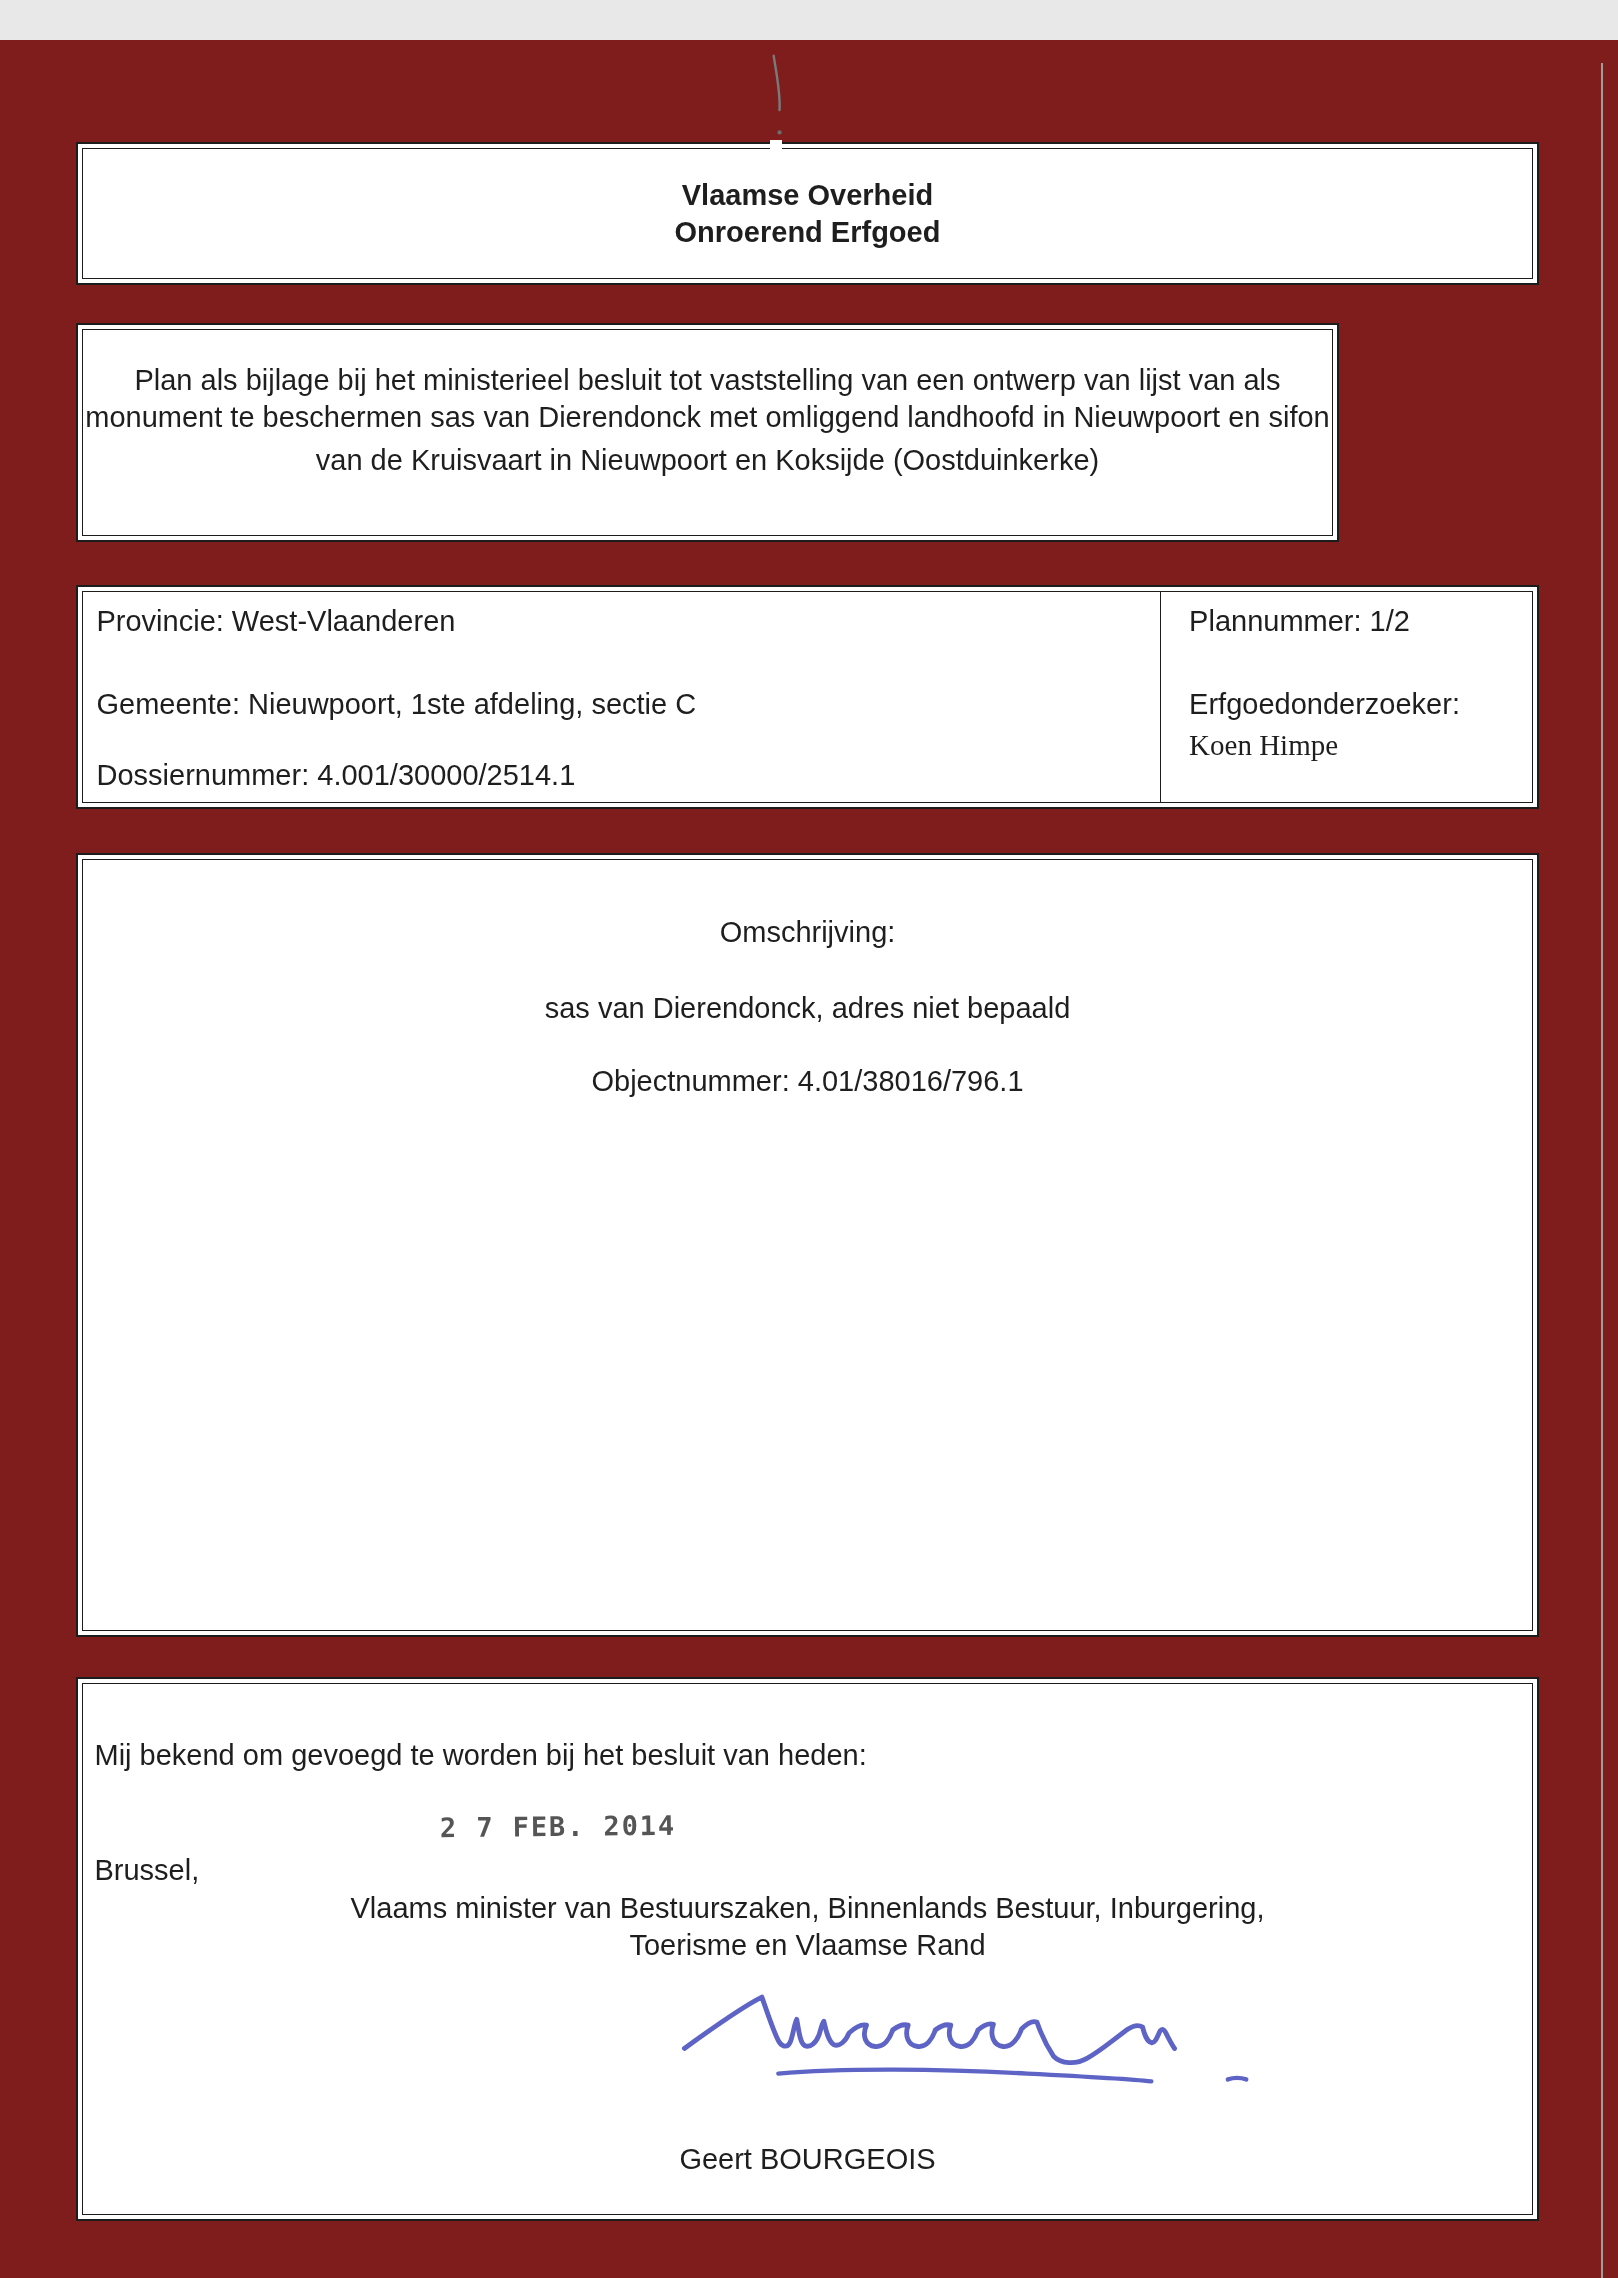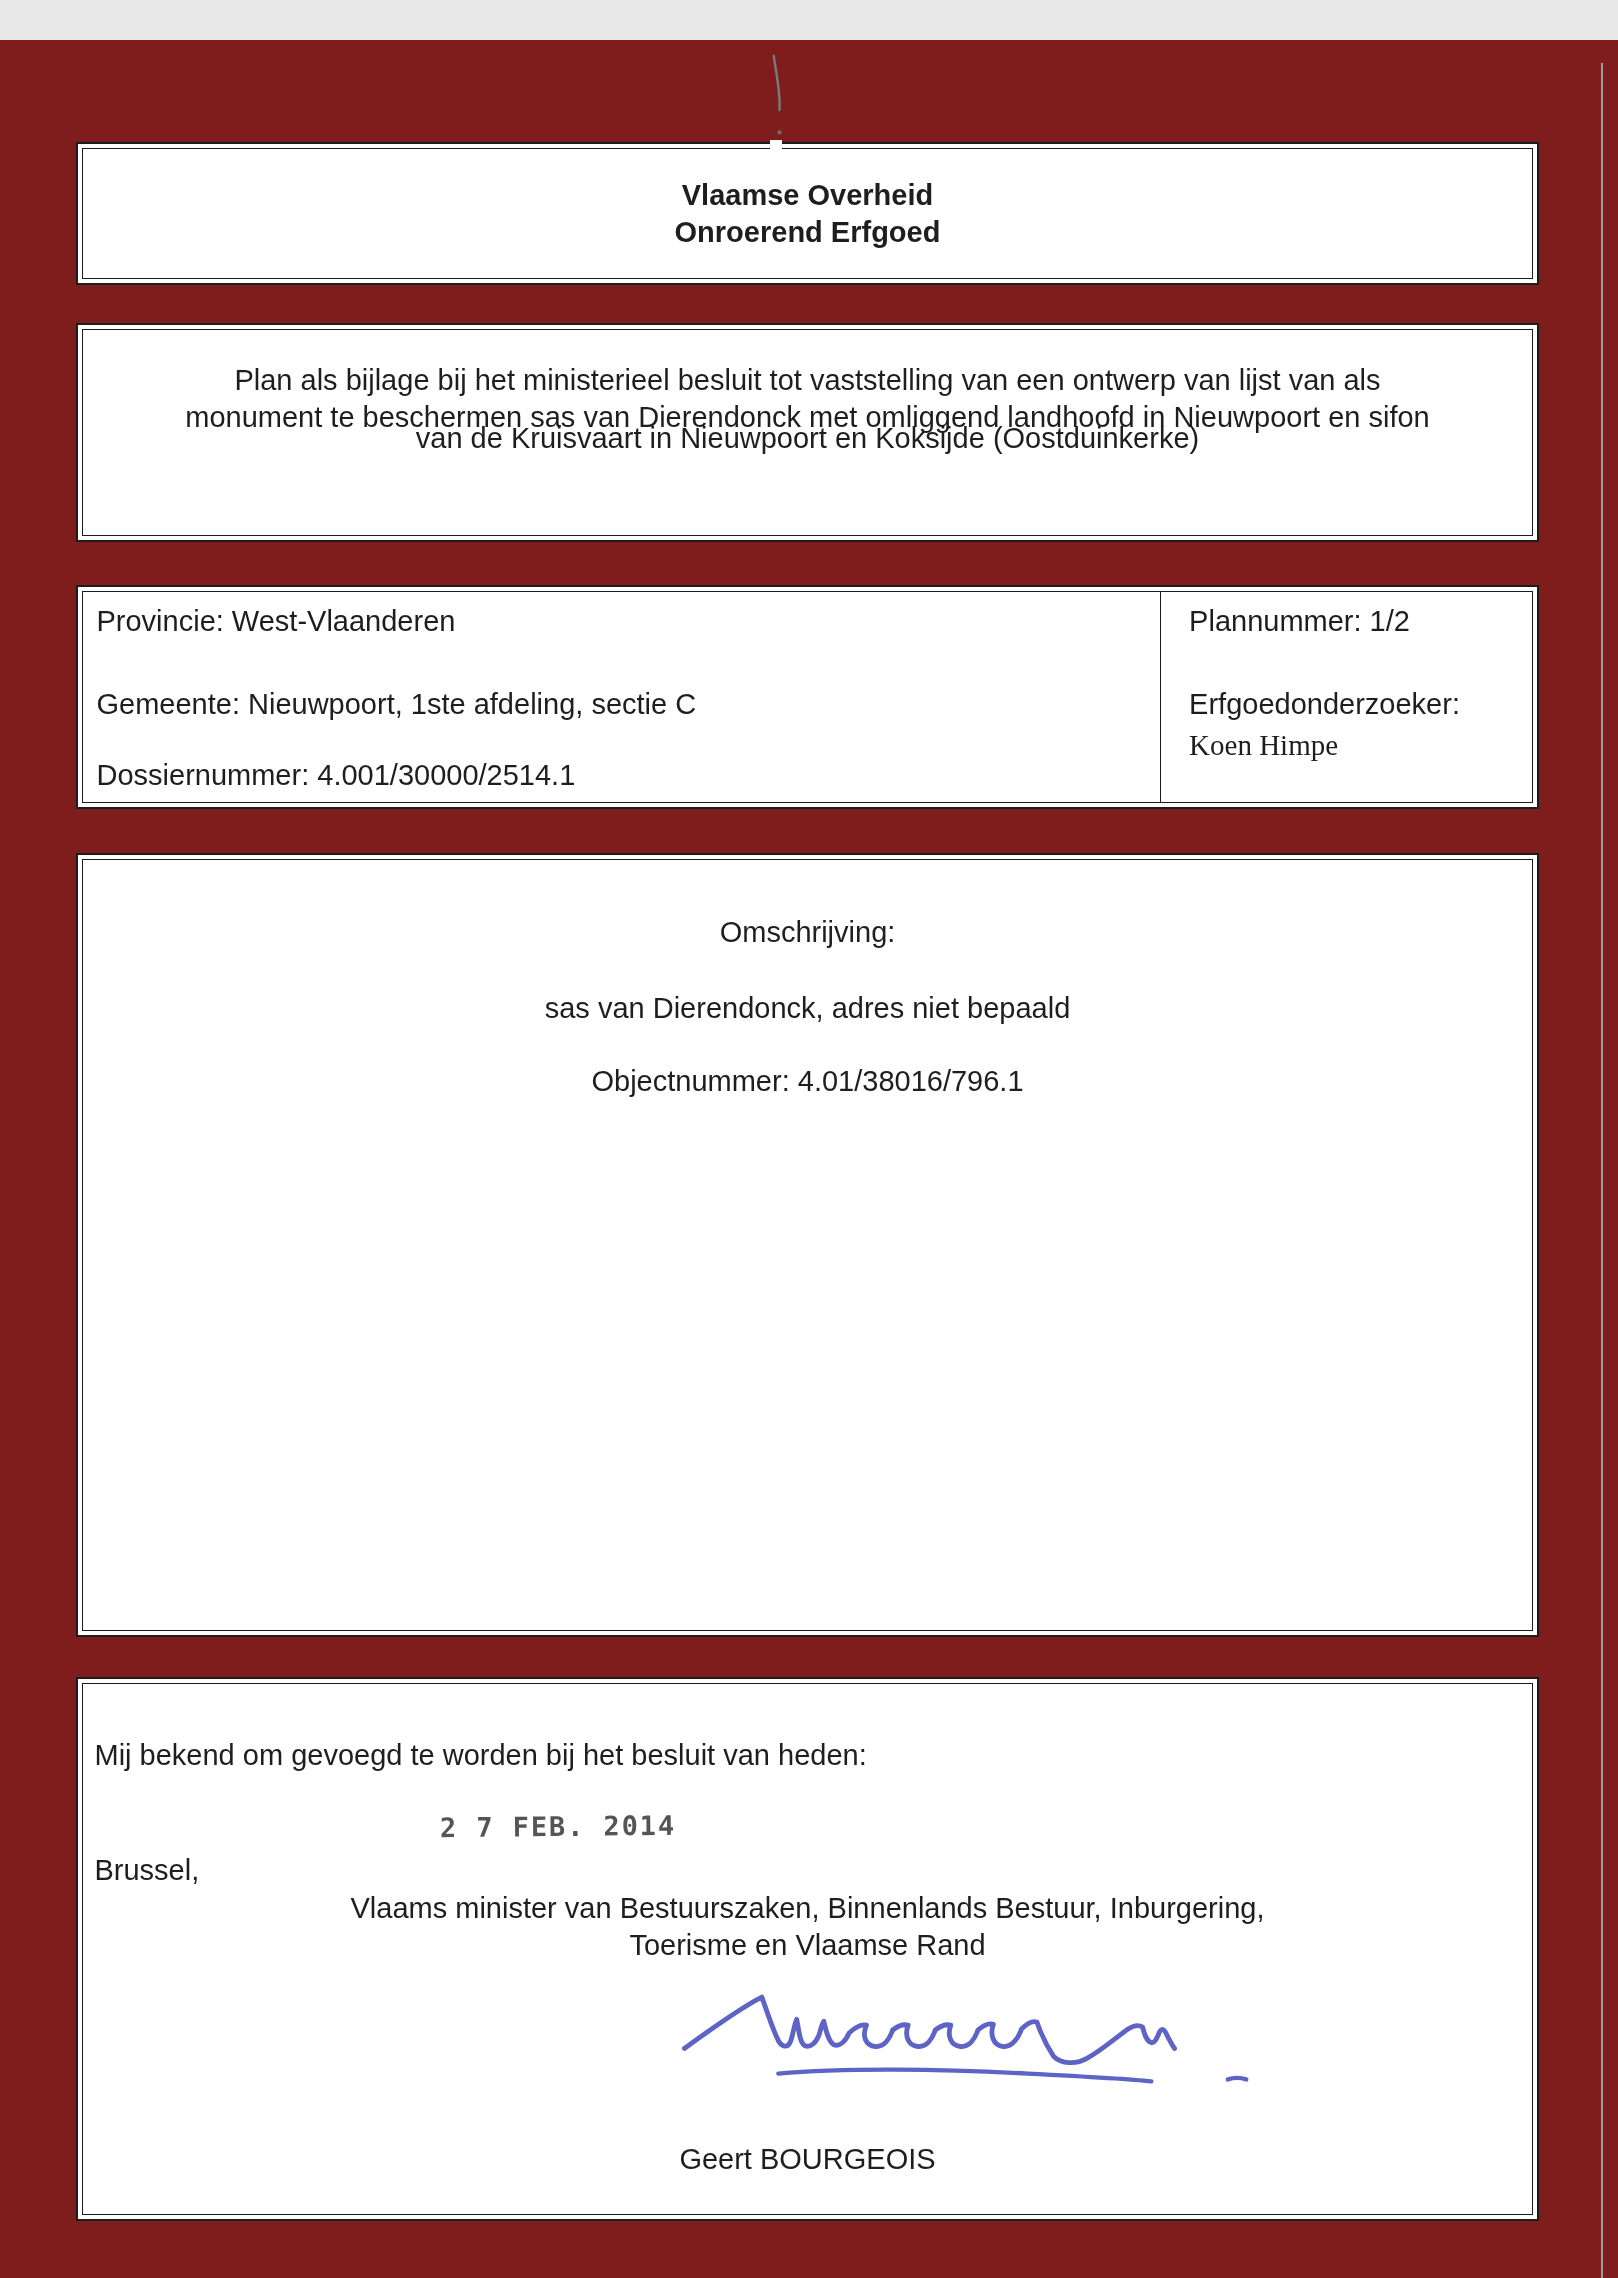--- a/index.html
+++ b/index.html
@@ -68,26 +68,26 @@
   <div class="frame" id="header-box" style="left:76px; top:102px; width:1463px; height:143px;">
     <div class="frame-inner">
       <div class="content">
         <div class="txt">Vlaamse Overheid</div>
         <div class="txt">Onroerend Erfgoed</div>
       </div>
     </div>
   </div>
   <div class="border-gap"></div>
 
-  <div class="frame" style="left:76px; top:283px; width:1463px; height:219px;padding-left:24px;">
+  <div class="frame" style="left:76px; top:283px; width:1263px; height:219px;padding-left:24px;">
     <div class="frame-inner">
       <div class="content">
         <div class="center-line txt" style="top:32px;">Plan als bijlage bij het ministerieel besluit tot vaststelling van een ontwerp van lijst van als</div>
         <div class="center-line txt" style="top:69px;">monument te beschermen sas van Dierendonck met omliggend landhoofd in Nieuwpoort en sifon</div>
-        <div class="center-line txt" style="top:90px;">van de Kruisvaart in Nieuwpoort en Koksijde (Oostduinkerke)</div>
+        <div class="center-line txt" style="top:112px;">van de Kruisvaart in Nieuwpoort en Koksijde (Oostduinkerke)</div>
       </div>
     </div>
   </div>
 
   <div class="frame" style="left:76px; top:545px; width:1463px; height:224px;">
     <div class="frame-inner">
       <div class="content">
         <div class="info-left">
           <div class="abs txt" style="top:11.6px;">Provincie: West-Vlaanderen</div>
           <div class="abs txt" style="top:94px;">Gemeente: Nieuwpoort, 1ste afdeling, sectie C</div>

